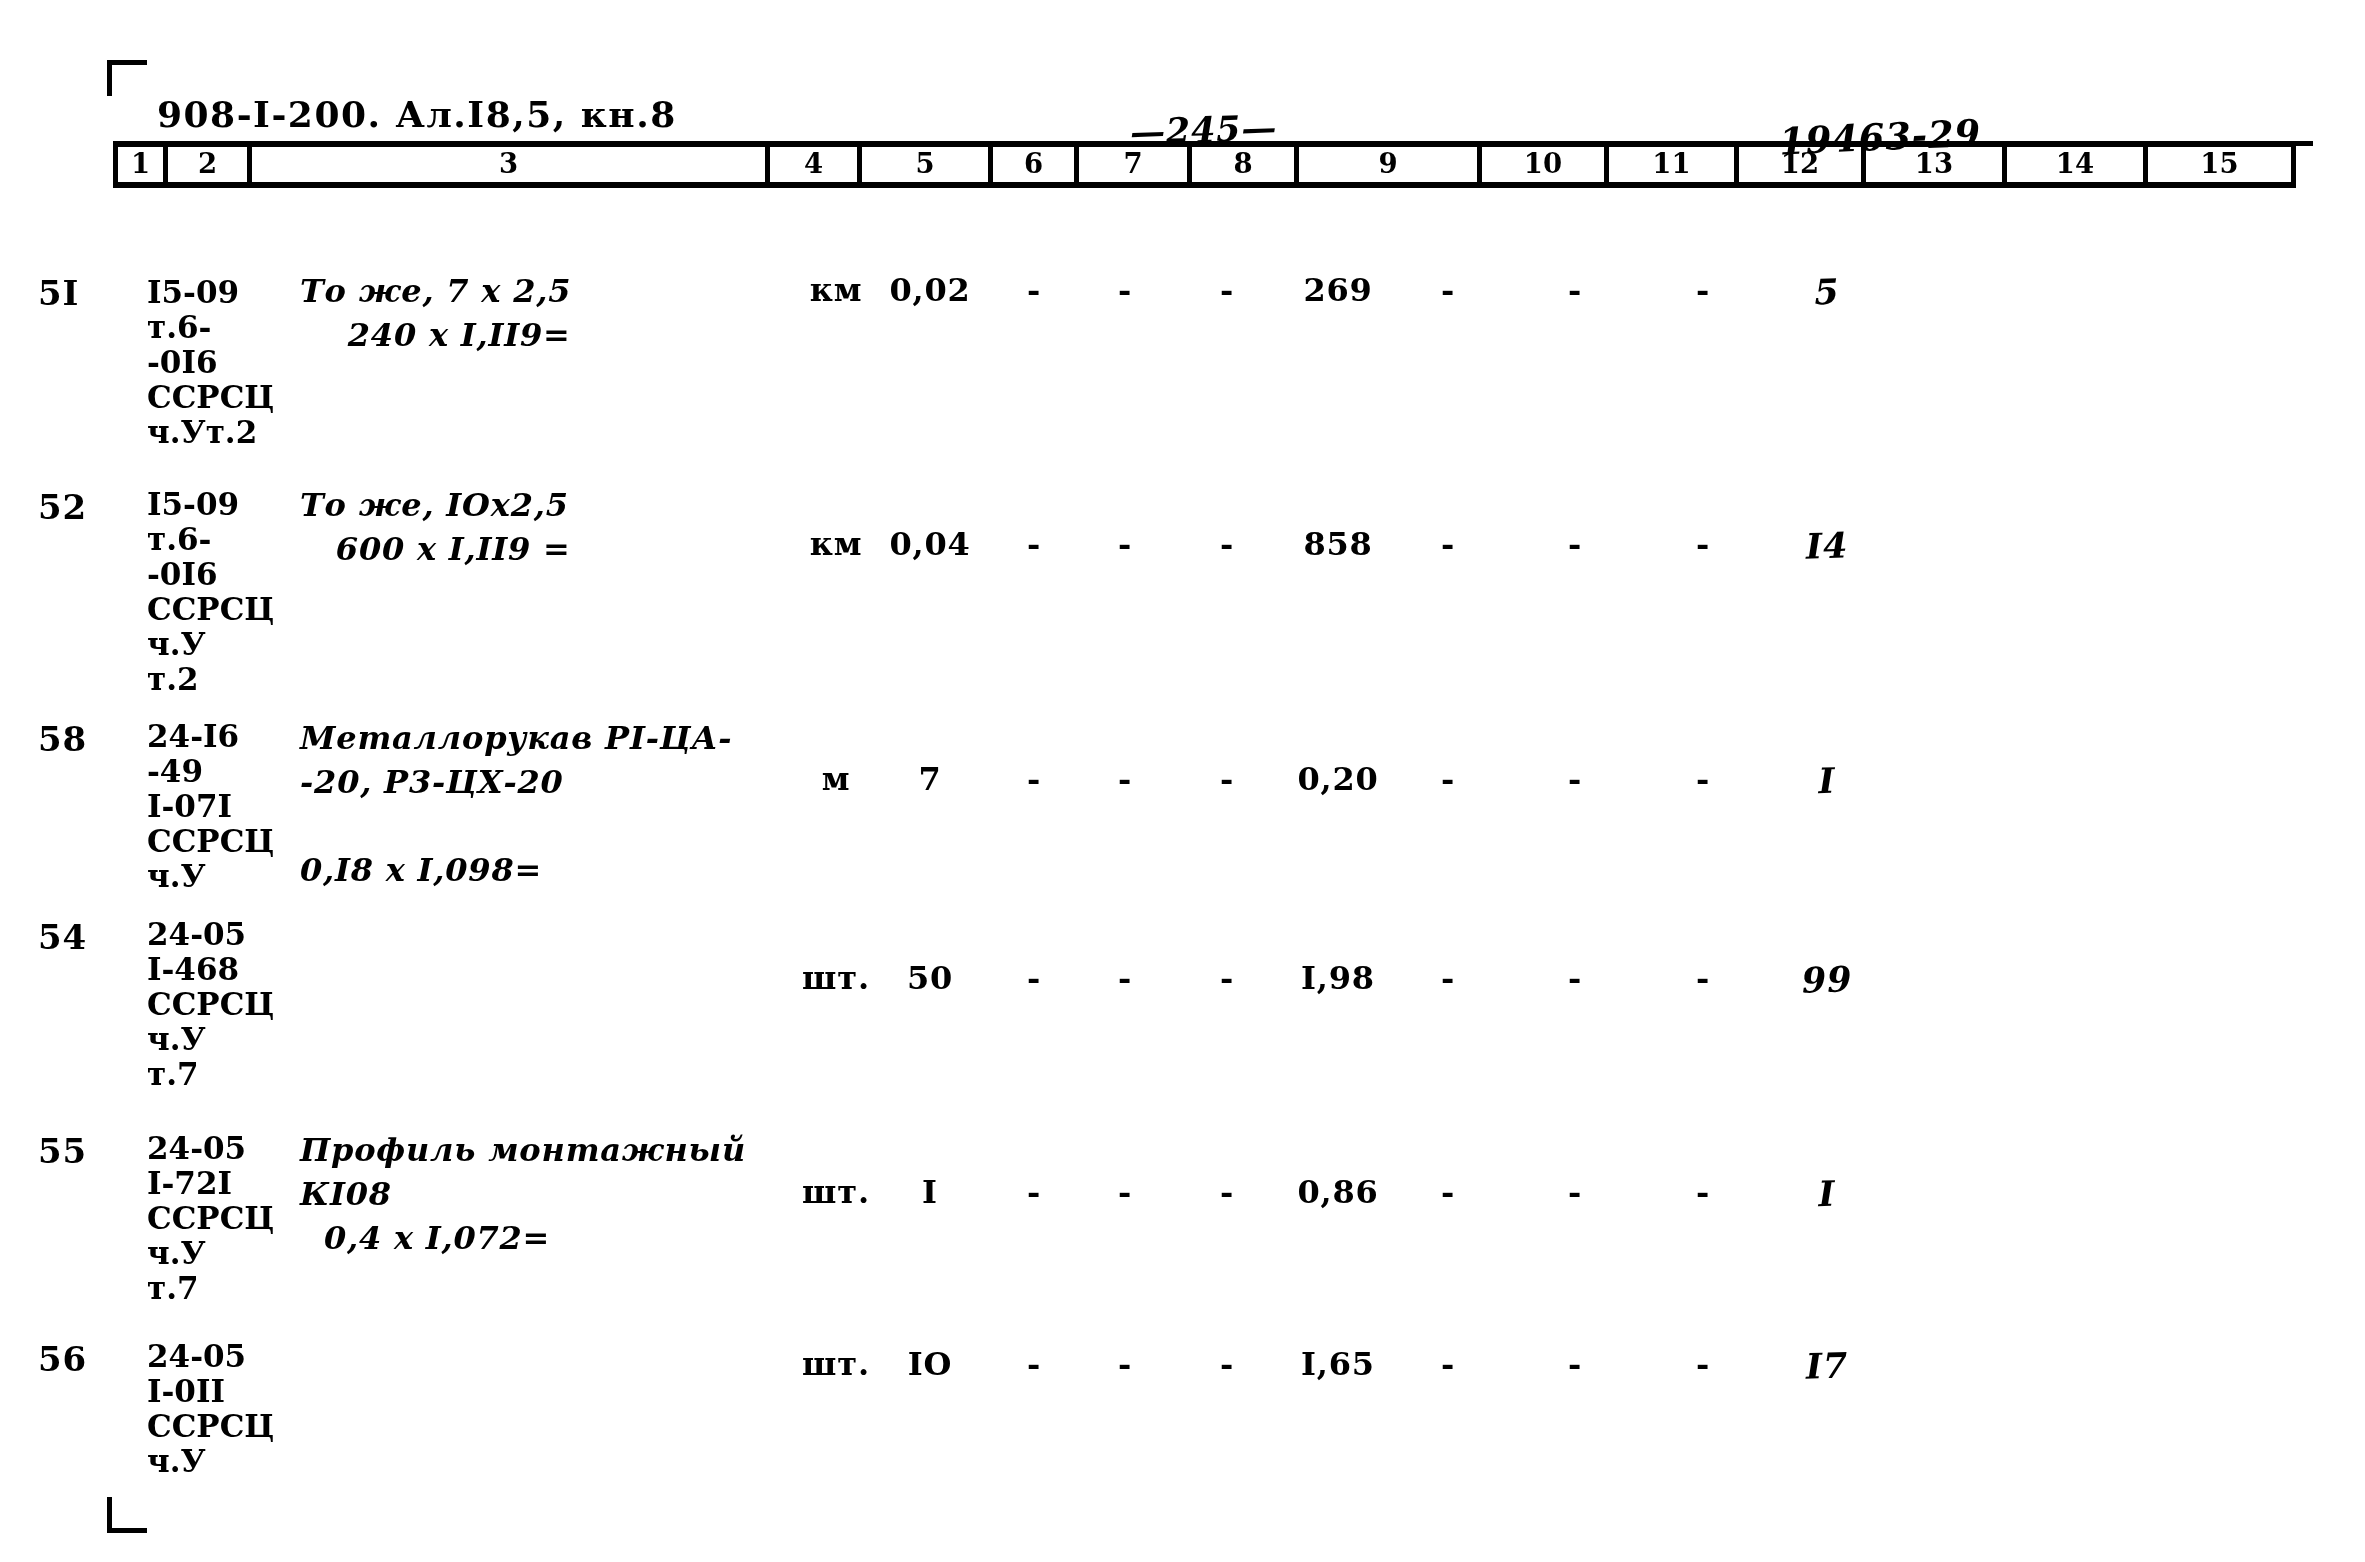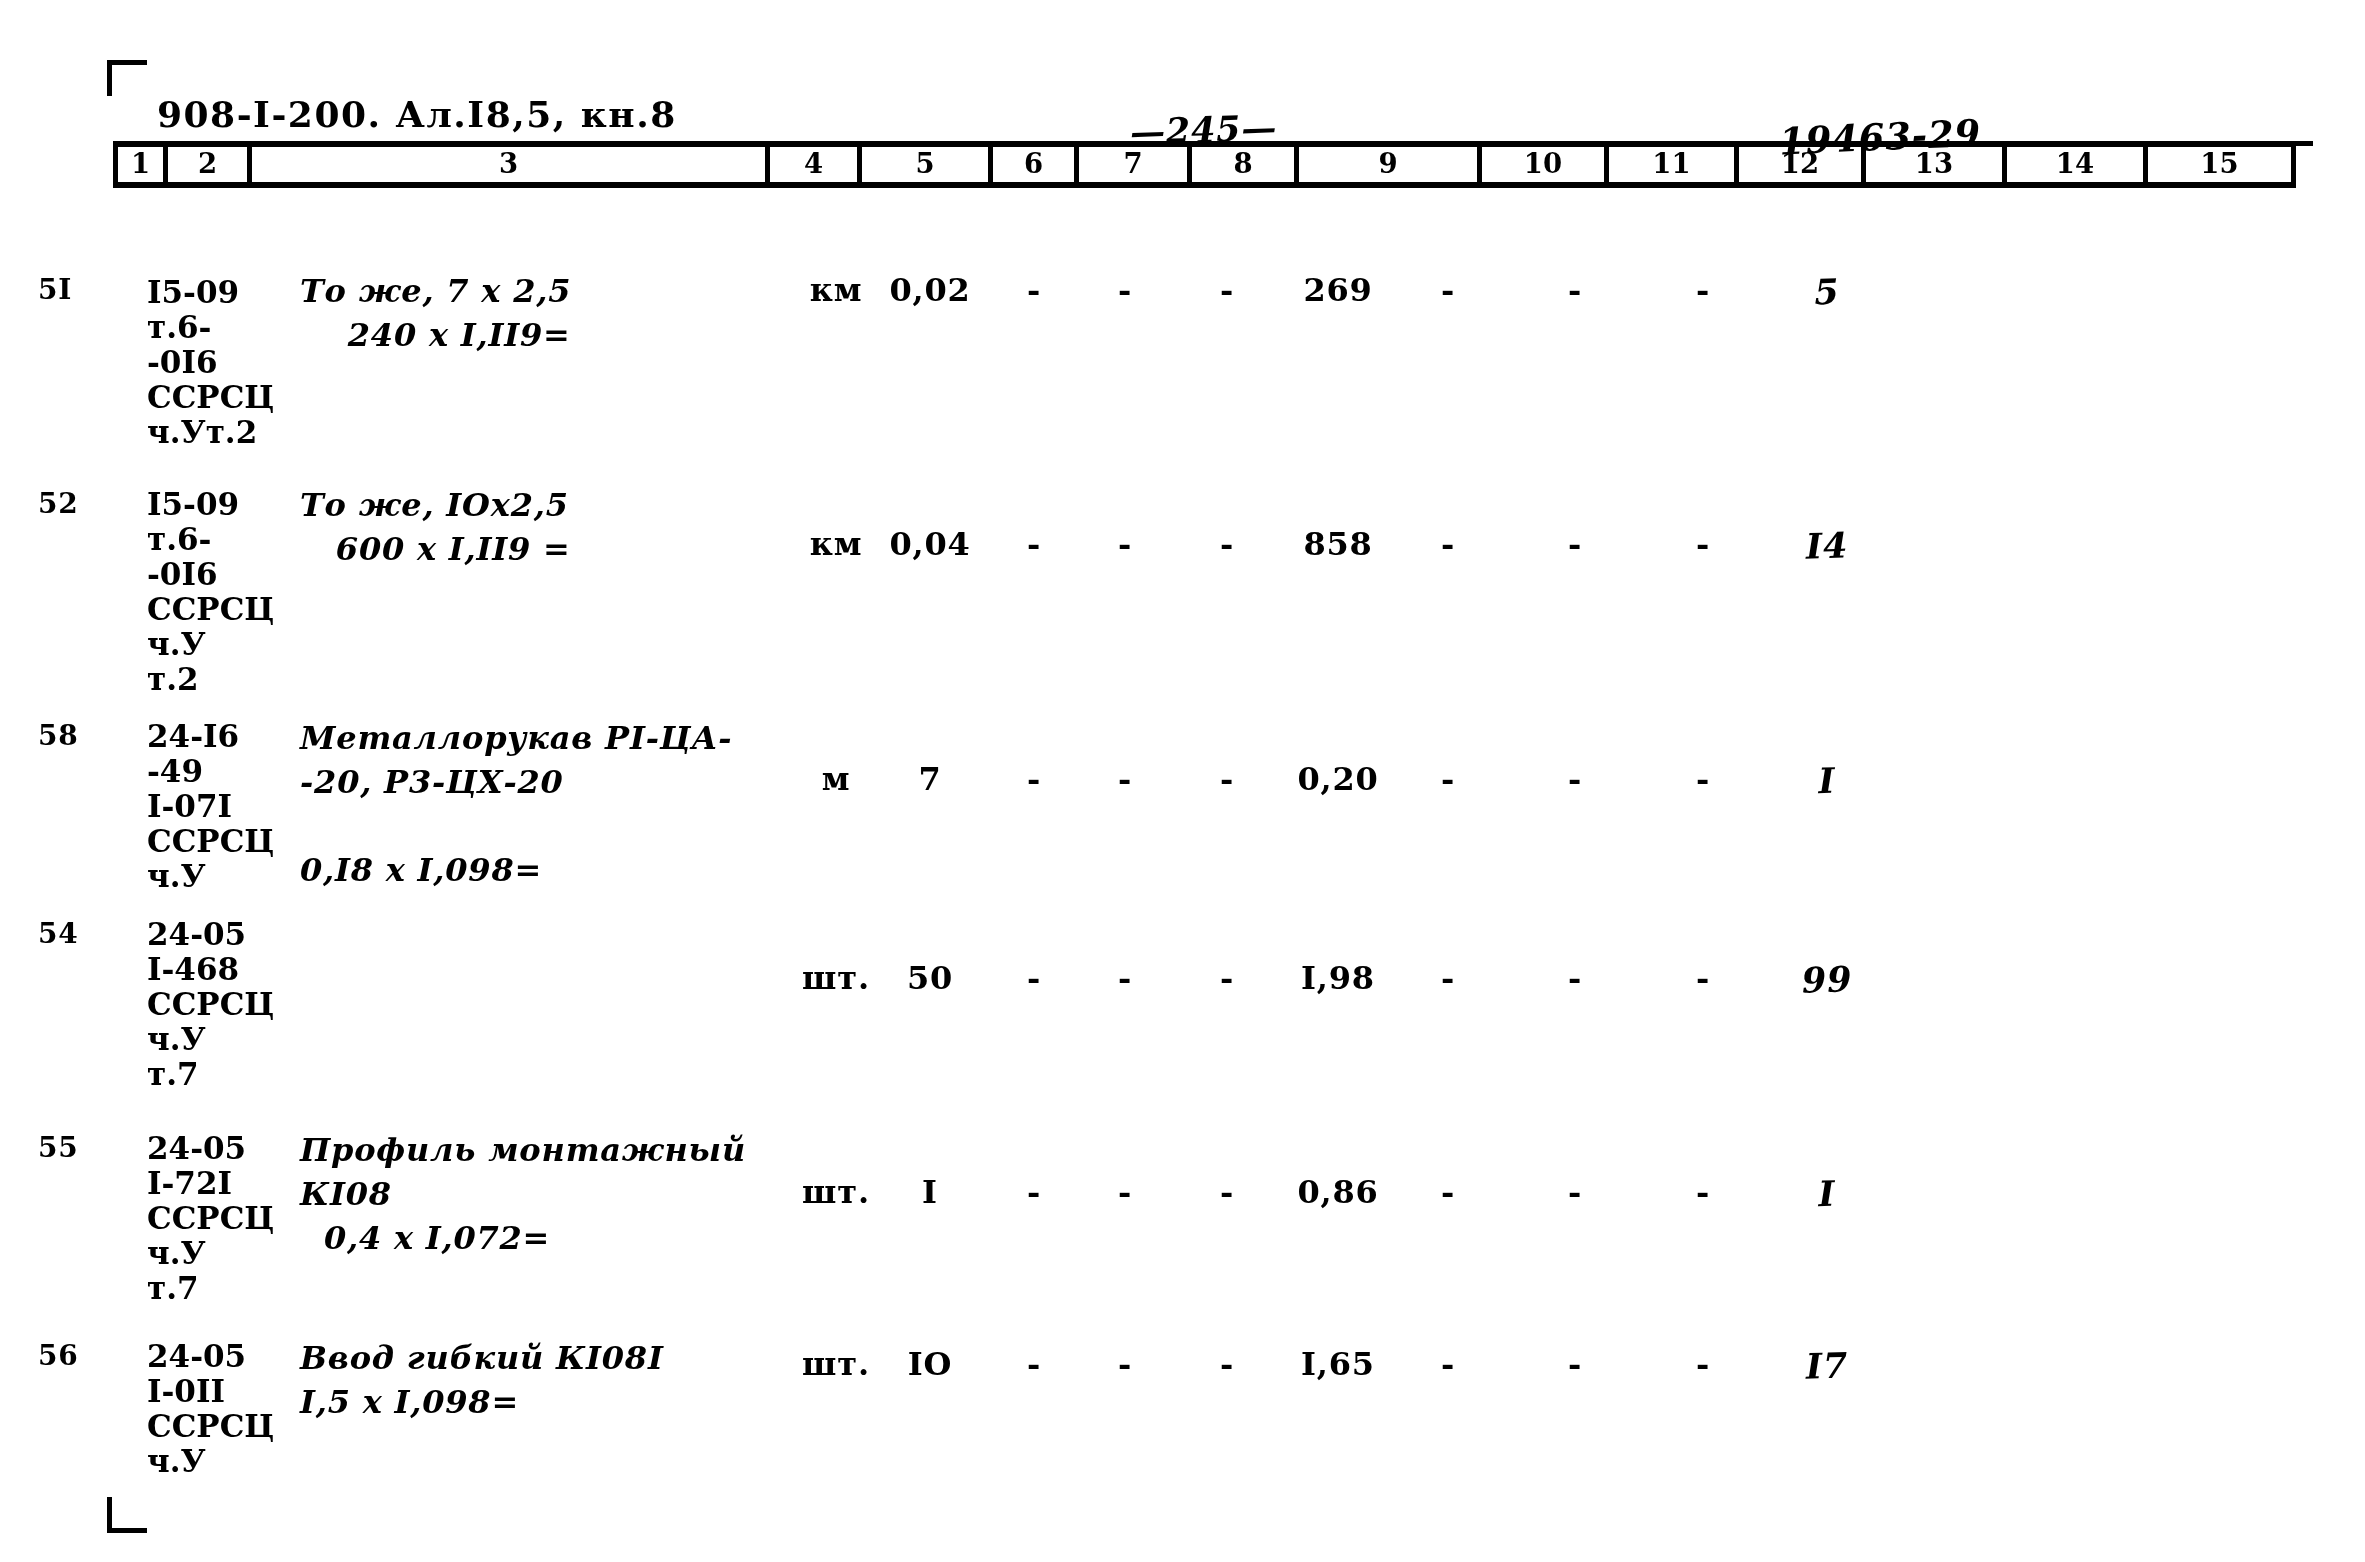--- a/index.html
+++ b/index.html
@@ -143,21 +143,21 @@
     width: 2366px;
   }
 
   .c-num, .c-code, .c-desc {
     position: absolute;
     font-family: "DejaVu Serif", serif;
     font-weight: bold;
   }
 
   .c-num {
-    font-size: 28px;
+    font-size: 34px;
     letter-spacing: 0.8px;
   }
 
   .c-code {
     font-size: 31px;
     line-height: 35px;
     letter-spacing: 0px;
     white-space: pre;
     text-align: left;
   }
@@ -322,22 +322,20 @@
         <div class="numcell" style="left: 1506px; width: 138px; top: 73px;">-</div>
         <div class="numcell" style="left: 1634px; width: 138px; top: 73px;">-</div>
         <div class="numcell hand" style="left: 1758px; width: 138px; top: 73px;">I</div>
       </div>
       <div class="row" style="height: 252px;">
         <div class="c-num" style="left: 38px; top: 31px;">56</div>
         <div class="c-code" style="left: 147px; top: 31px;">24-05
 I-0II
 ССРСЦ
 ч.У</div>
-        <div class="c-desc" style="left: 300px; top: 27.5px;">Ввод гибкий КI08I
-I,5 х I,098=</div>
         <div class="numcell" style="left: 767px; width: 138px; top: 37px;">шт.</div>
         <div class="numcell" style="left: 861px; width: 138px; top: 37px;">IO</div>
         <div class="numcell" style="left: 965px; width: 138px; top: 37px;">-</div>
         <div class="numcell" style="left: 1056px; width: 138px; top: 37px;">-</div>
         <div class="numcell" style="left: 1158px; width: 138px; top: 37px;">-</div>
         <div class="numcell" style="left: 1269px; width: 138px; top: 37px;">I,65</div>
         <div class="numcell" style="left: 1379px; width: 138px; top: 37px;">-</div>
         <div class="numcell" style="left: 1506px; width: 138px; top: 37px;">-</div>
         <div class="numcell" style="left: 1634px; width: 138px; top: 37px;">-</div>
         <div class="numcell hand" style="left: 1758px; width: 138px; top: 37px;">I7</div>

